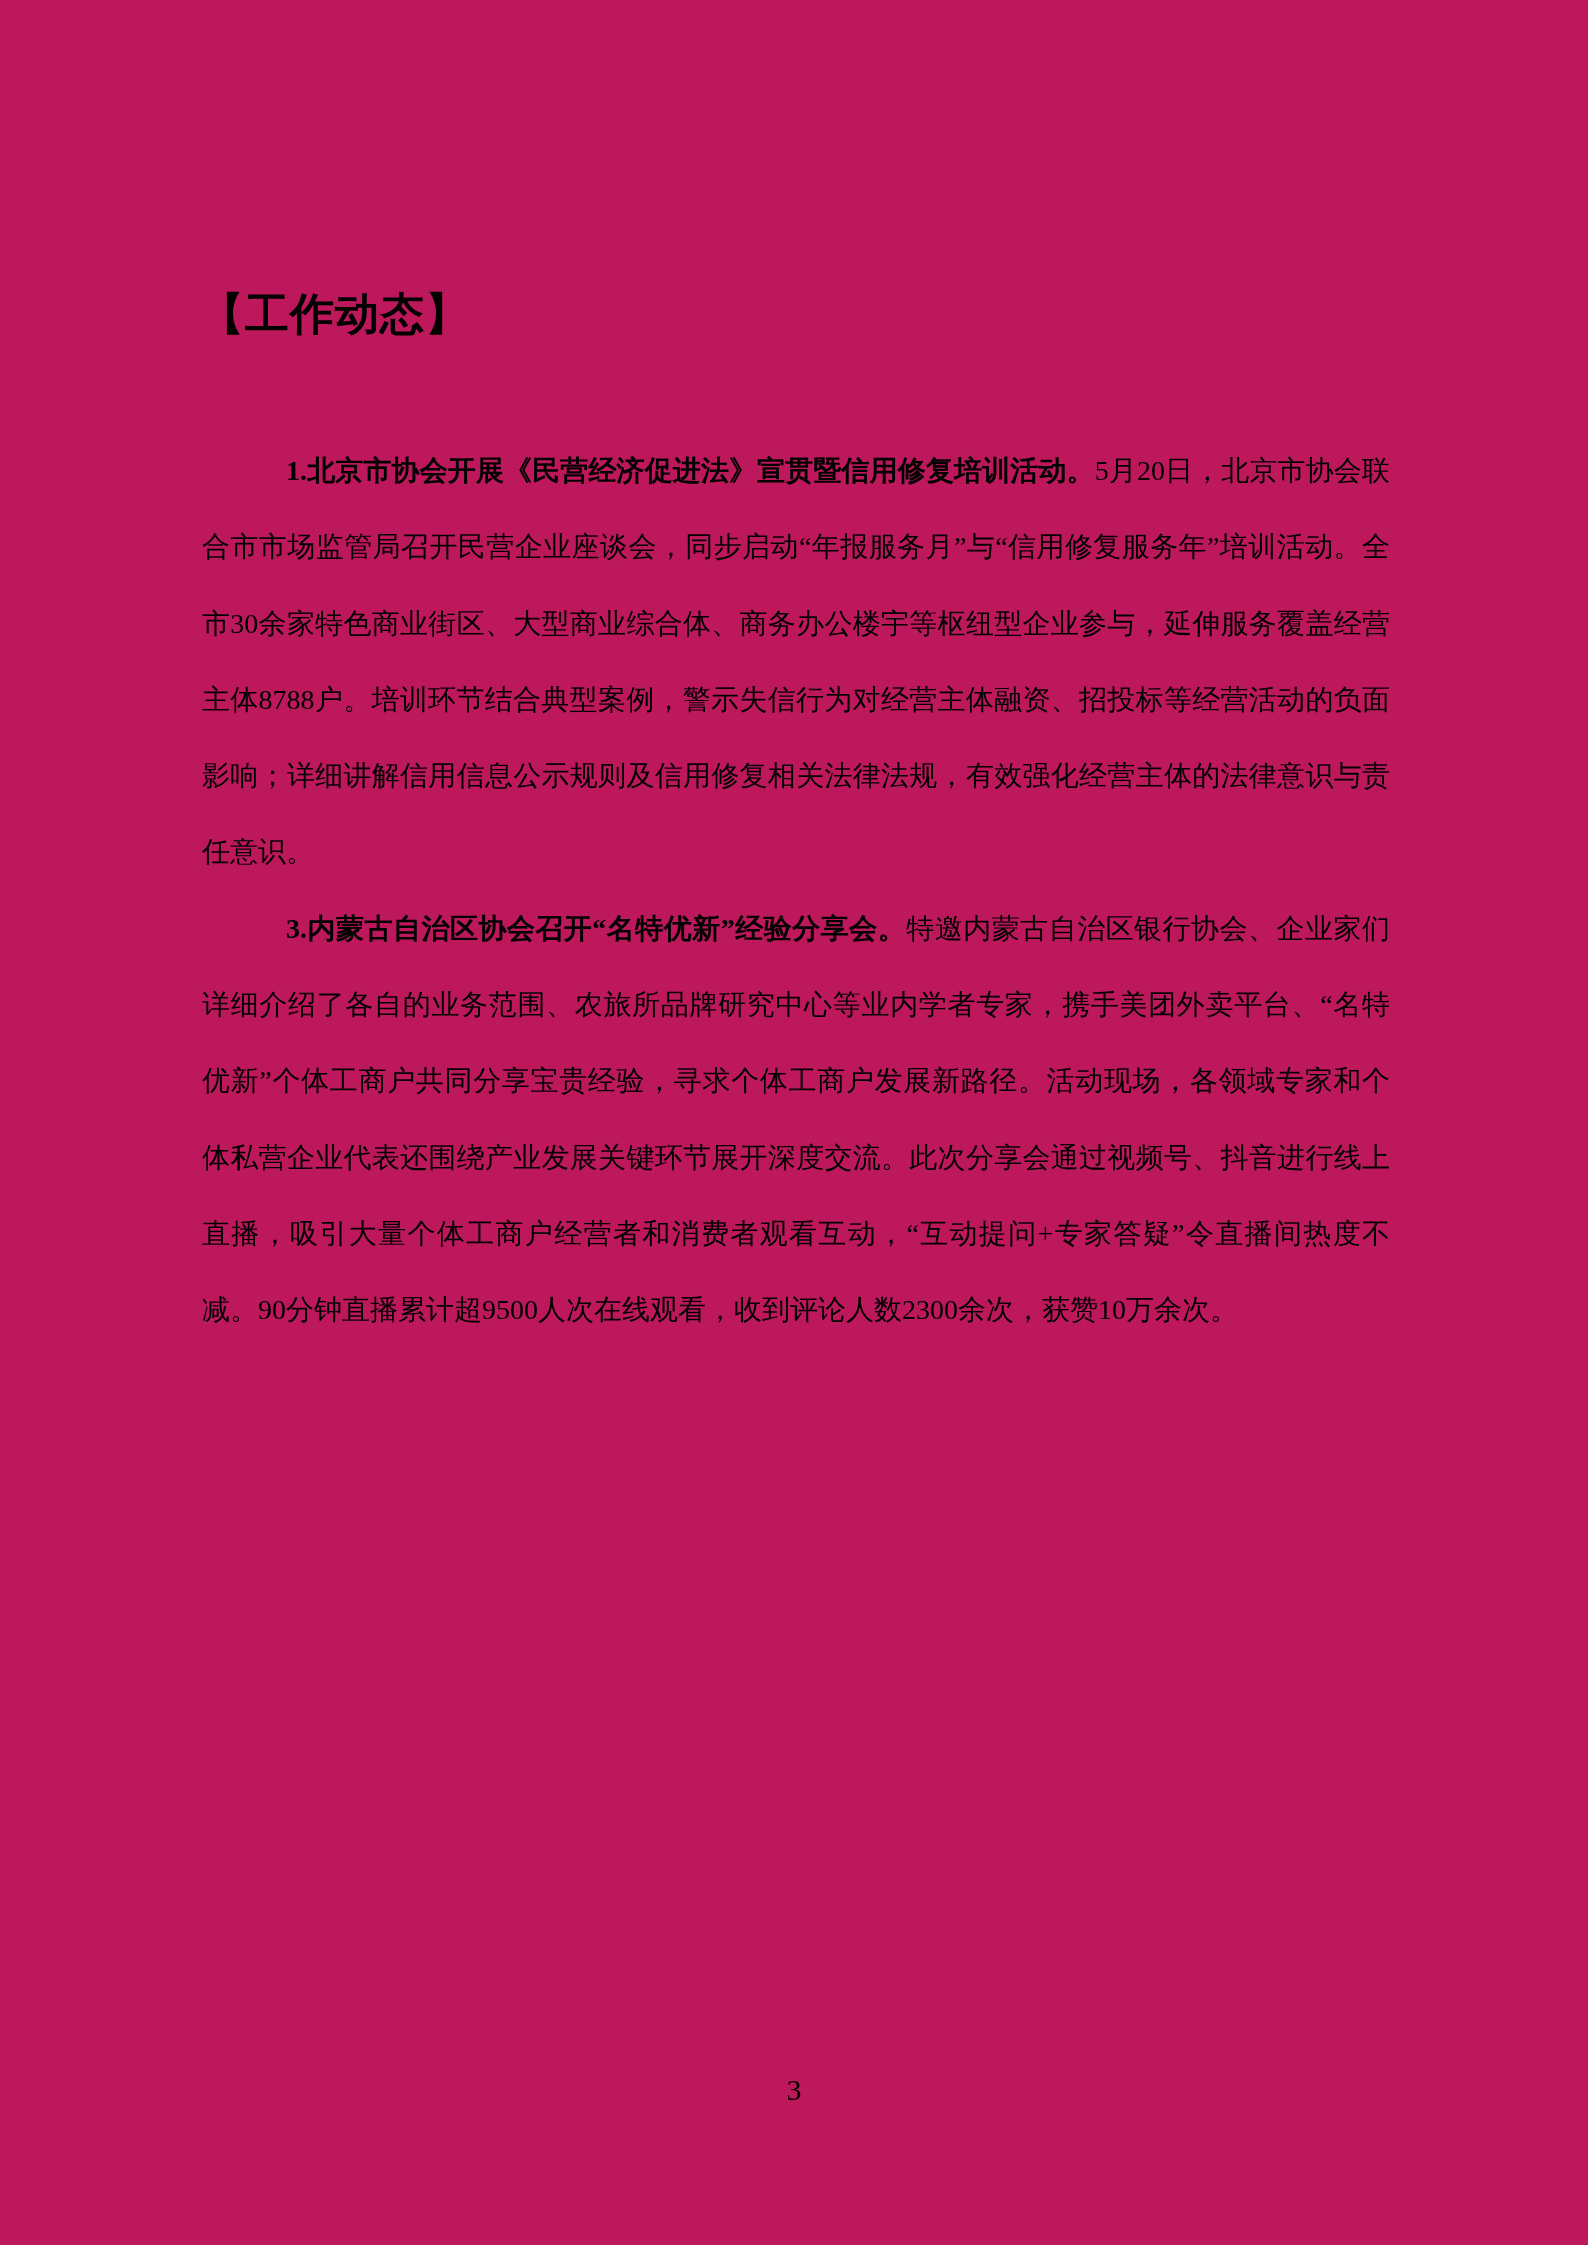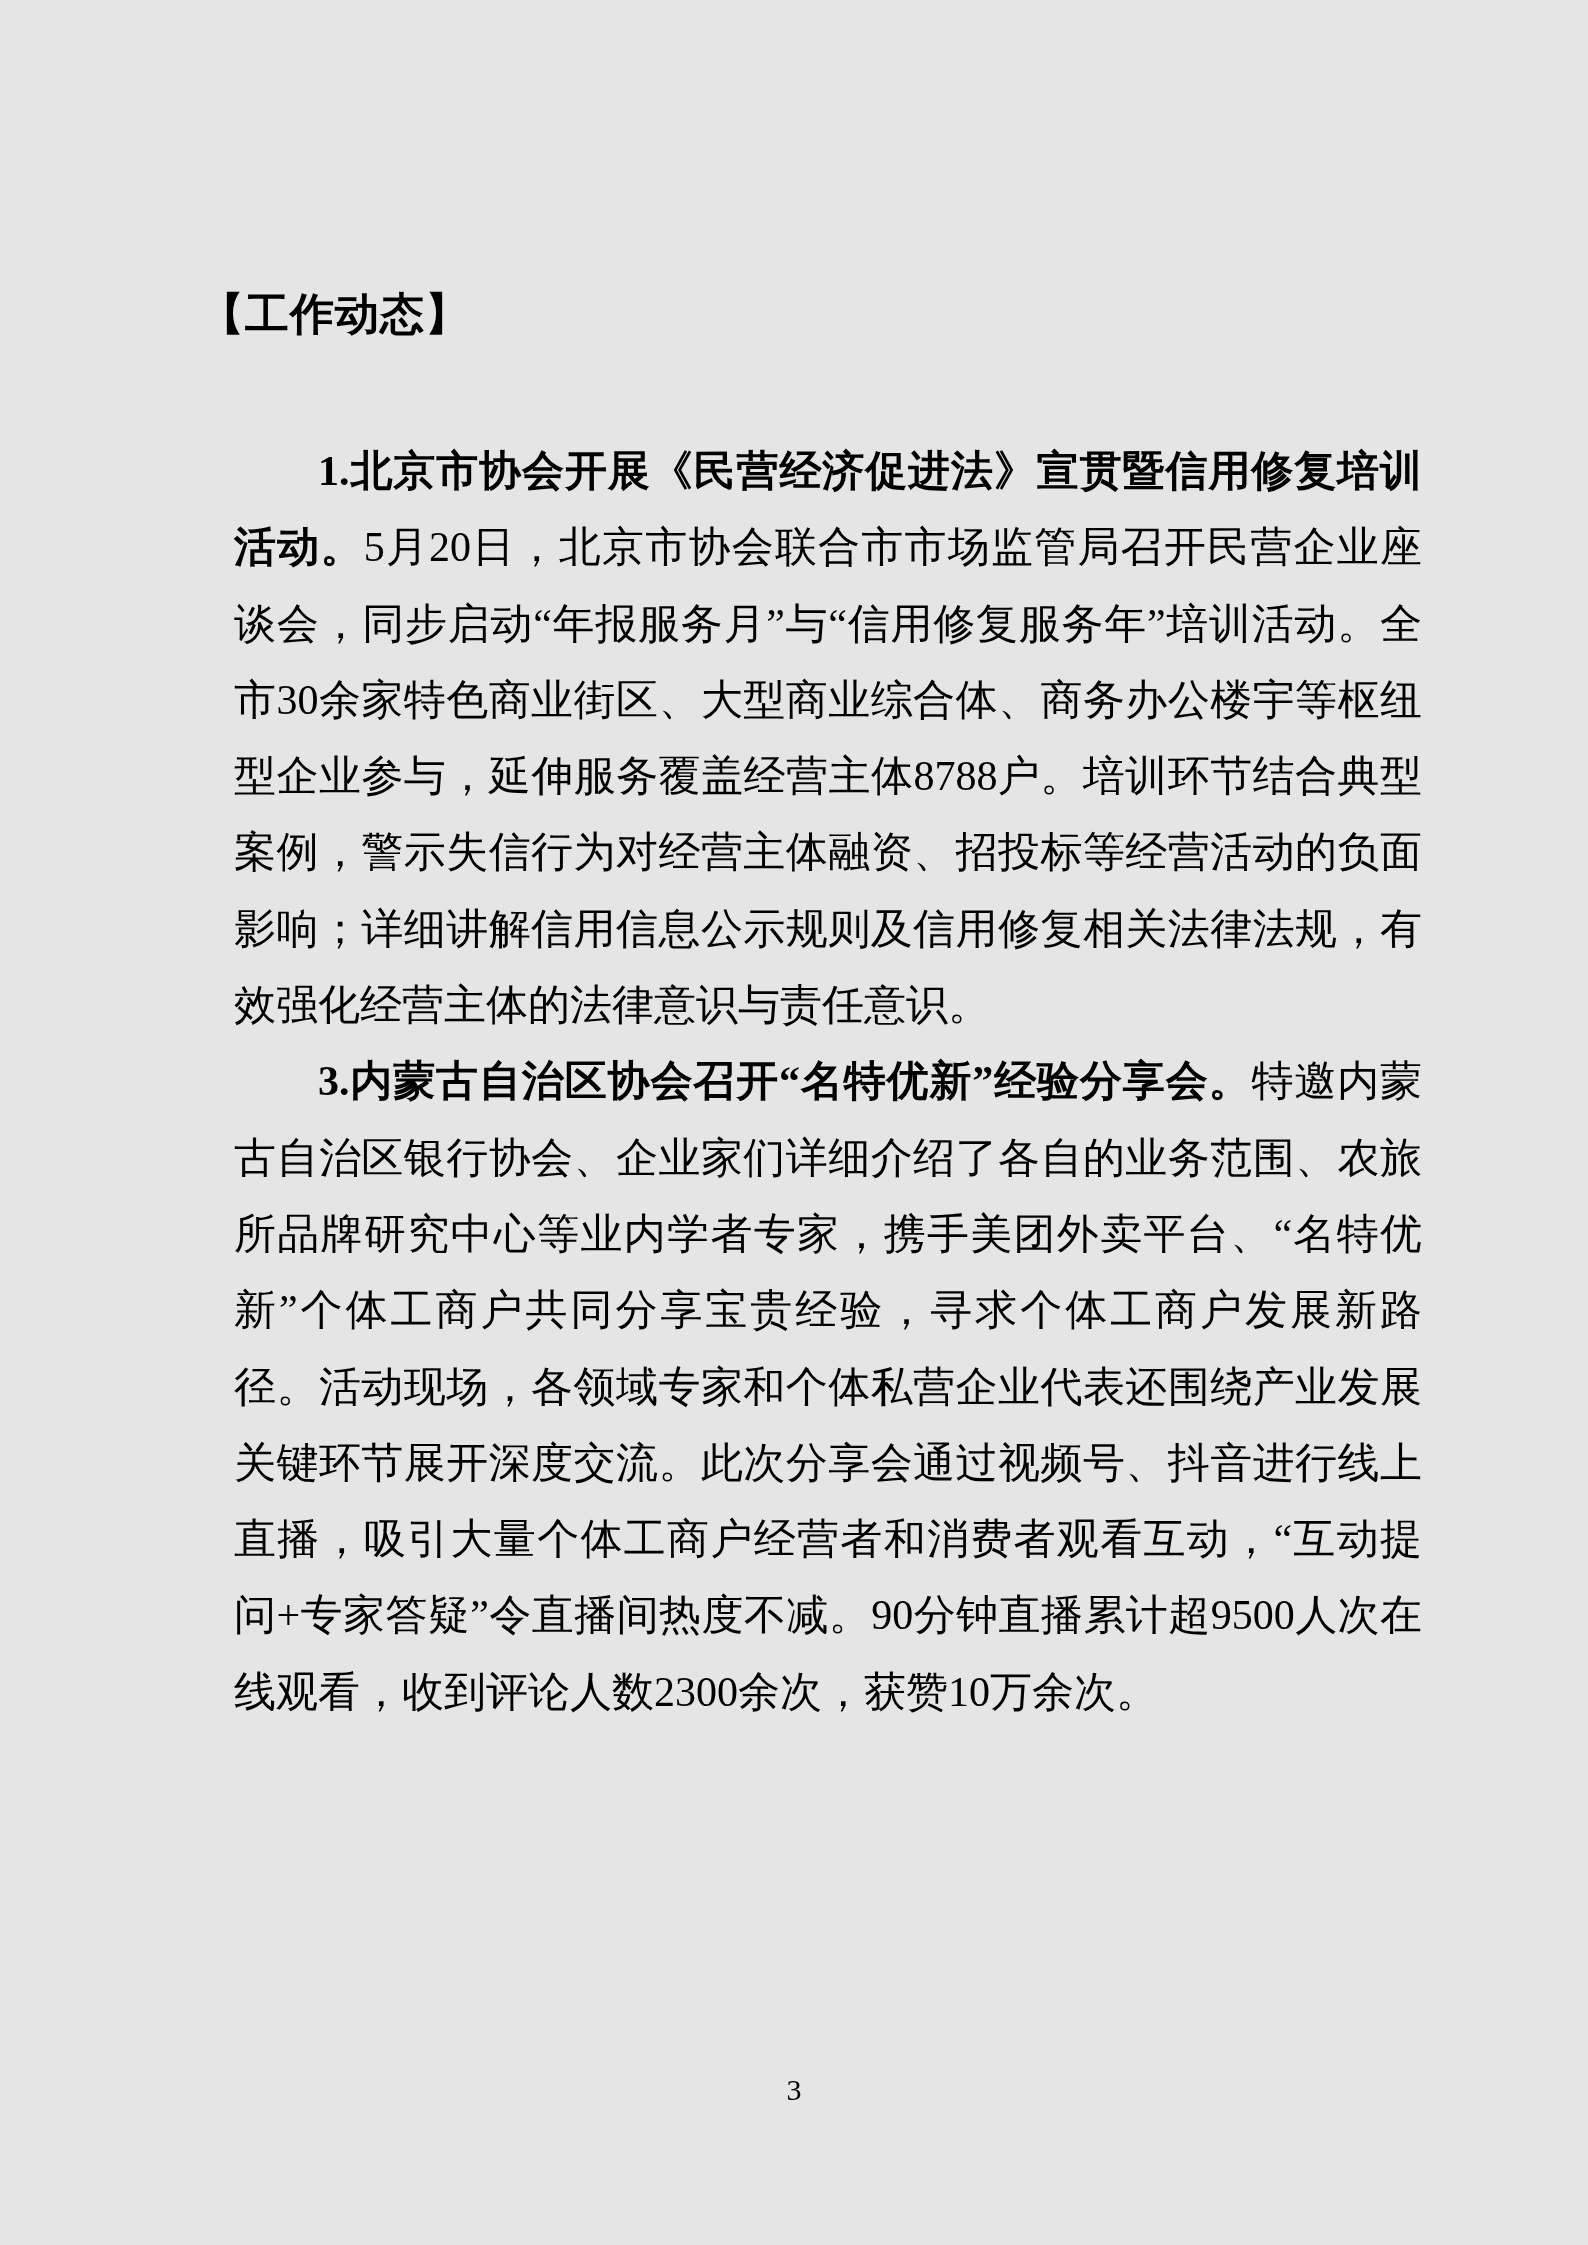--- a/index.html
+++ b/index.html
@@ -4,21 +4,21 @@
 <style>
   html, body {
     margin: 0;
     padding: 0;
     background: #888;
   }
   .page {
     position: relative;
     width: 1588px;
     height: 2245px;
-    background: #e5e5e5;
+    background: #be185d;
     margin: 0 auto;
     overflow: hidden;
     color: #000000;
     font-family: "Liberation Serif", serif;
   }
   .section-heading {
     position: absolute;
     left: 200px;
     top: 288px;
     font-family: "Liberation Sans", sans-serif;
@@ -26,27 +26,26 @@
     font-size: 44px;
     line-height: 52px;
     letter-spacing: 1px;
     white-space: nowrap;
   }
   .content {
     position: absolute;
     left: 202px;
     top: 433px;
     width: 1188px;
-    font-size: 42px;
+    font-size: 28px;
     line-height: 76.3px;
     text-align: justify;
     text-justify: inter-ideograph;
     word-break: normal;
     overflow-wrap: break-word;
-    margin-left: 32px;
   }
   .content p {
     margin: 0;
     padding: 0;
     text-indent: 84px;
   }
   .lead {
     font-weight: 700;
   }
   .body-text {

